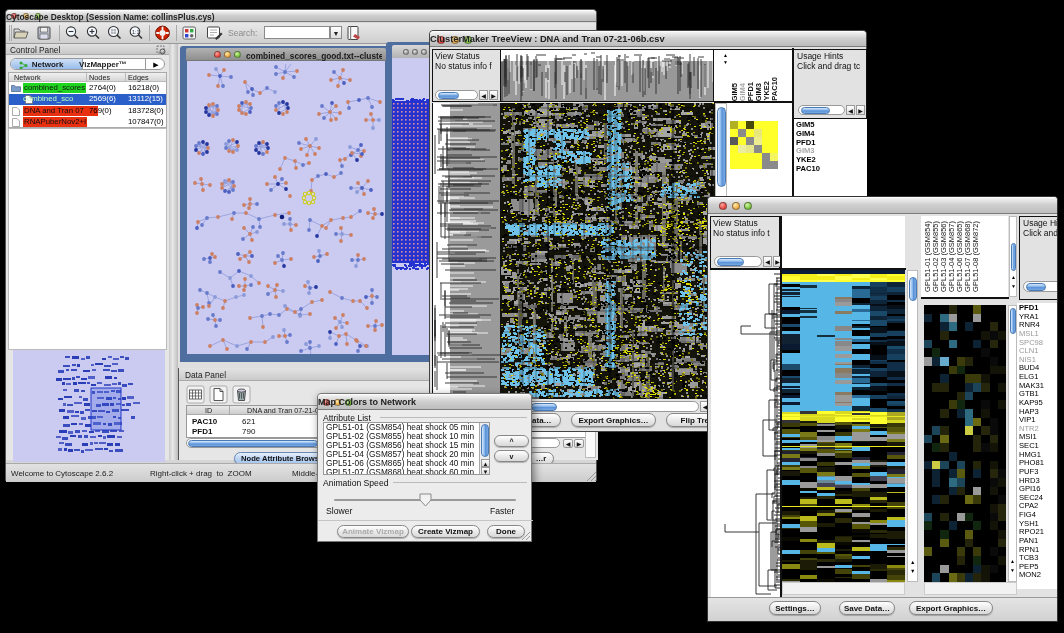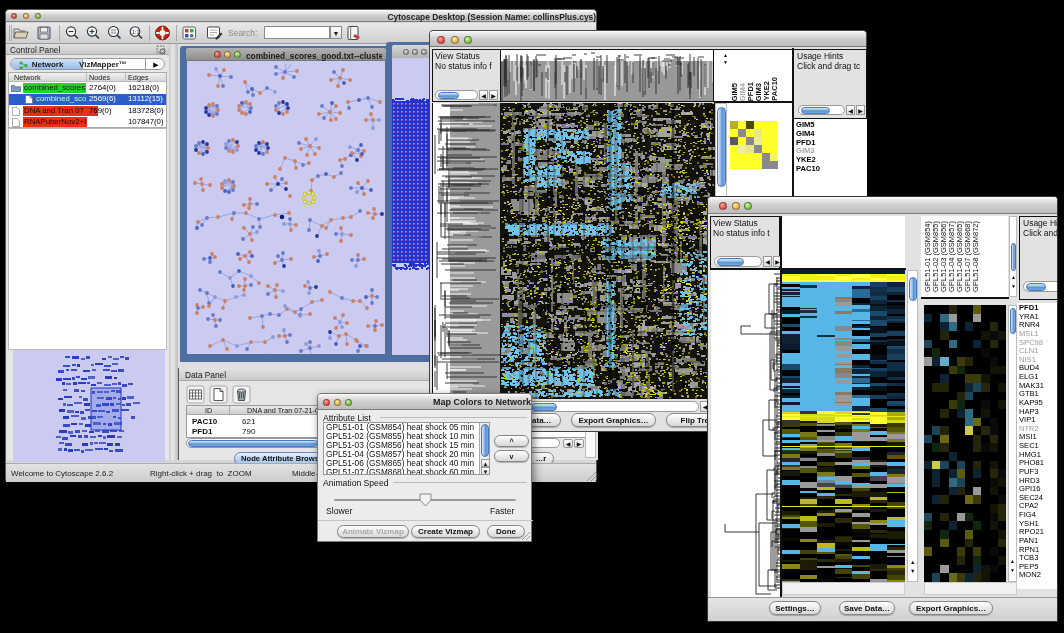--- a/index.html
+++ b/index.html
@@ -7,21 +7,21 @@
 .win { position:absolute; }
 .mactitle { position:absolute; left:0; right:0; top:0;
   background:linear-gradient(#f3f3f3, #cfcfcf 45%, #bdbdbd);
   border-bottom:1px solid #7c7c7c; border-top:1px solid #fdfdfd; }
 .lights { position:absolute; display:flex; }
 .light { border-radius:50%; margin-right:6px; border:0.5px solid rgba(60,60,60,.55); }
 .lr { background:radial-gradient(circle at 35% 30%, #ffa69e, #e4413a 70%); }
 .ly { background:radial-gradient(circle at 35% 30%, #ffeFAF, #f0a73c 70%); }
 .lg { background:radial-gradient(circle at 35% 30%, #d6f7a6, #71bf36 70%); }
 .lgray { background:radial-gradient(circle at 35% 30%, #e8e8e8, #9a9a9a 70%); }
-.ttext { position:absolute; width:100%; text-align:right; font-weight:bold; color:#222; }
+.ttext { position:absolute; width:100%; text-align:left; font-weight:bold; color:#222; }
 .panelbox { position:absolute; background:#e2e2e2; border:1px solid #111; }
 .ptext { position:absolute; font-size:8.5px; color:#111; white-space:nowrap; }
 .hscroll { position:absolute; background:#fff; border:1px solid #999; border-radius:6px; }
 .hthumb { position:absolute; top:0.5px; bottom:0.5px; border-radius:5px;
   background:linear-gradient(#d9eafc, #85b3e9 45%, #5a93d8 55%, #79a9e4);
   border:0.5px solid #4a7ab5; }
 .vthumb { position:absolute; border-radius:5px;
   background:linear-gradient(90deg,#d9eafc, #85b3e9 45%, #5a93d8 55%, #79a9e4);
   border:0.5px solid #4a7ab5; }
 .sbtn { position:absolute; background:linear-gradient(#fff,#dcdcdc); border:1px solid #9a9a9a;
@@ -153,21 +153,21 @@
           </svg>
         <span style="position:absolute;left:14px;top:0.5px;background:#20d520;padding:0 1px 1px 1px;color:#111;">combined_scores</span>
         <span style="position:absolute;left:80px;top:0.5px;">2764(0)</span>
         <span style="position:absolute;left:119px;top:0.5px;">16218(0)</span>
       </div>
       <div class="abs" style="left:0;top:20.5px;width:100%;height:11.5px;font-size:7.8px;background:#2a5fc9;color:#fff;">
         <svg class="abs" style="left:16px;top:1.5px;" width="8" height="9">
             <path d="M0.5 8.5 L0.5 0.5 L5 0.5 L7.5 3 L7.5 8.5 Z" fill="#fff" stroke="#666" stroke-width="0.7"></path>
             <path d="M5 0.5 L5 3 L7.5 3" fill="none" stroke="#666" stroke-width="0.7"></path>
           </svg>
-        <span style="position:absolute;left:27px;top:0.5px;color:#bfffbf;">combined_sco</span>
+        <span style="position:absolute;left:14px;top:0.5px;color:#bfffbf;">combined_sco</span>
         <span style="position:absolute;left:80px;top:0.5px;">2569(6)</span>
         <span style="position:absolute;left:119px;top:0.5px;">13112(15)</span>
       </div>
       <div class="abs" style="left:0;top:32px;width:100%;height:11.5px;font-size:7.8px;">
         <svg class="abs" style="left:3px;top:1.5px;" width="8" height="9">
             <path d="M0.5 8.5 L0.5 0.5 L5 0.5 L7.5 3 L7.5 8.5 Z" fill="#fff" stroke="#888" stroke-width="0.7"></path>
           </svg>
         <span style="position:absolute;left:14px;top:0.5px;background:#e83010;padding:0 14px 1px 1px;color:#111;">DNA and Tran 07</span>
         <span style="position:absolute;left:80px;top:0.5px;">769(0)</span>
         <span style="position:absolute;left:119px;top:0.5px;">183728(0)</span>
@@ -647,20 +647,21 @@
 
 </div>
 
 <div class="win" style="left:429px; top:30px; width:438px; height:402px; background:#e2e2e2; border:1px solid #444; border-radius:4px 4px 0 0;">
   <div class="mactitle" style="height:16px; border-radius:4px 4px 0 0;"></div>
   <div class="lights" style="left:7px; top:4.5px;">
       <div class="light lr" style="width:8px;height:8px;margin-right:5.5px;"></div>
       <div class="light ly" style="width:8px;height:8px;margin-right:5.5px;"></div>
       <div class="light lg" style="width:8px;height:8px;"></div>
     </div>
+  <div class="ttext" style="top:3px; font-size:9.3px;">ClusterMaker TreeView : DNA and Tran 07-21-06b.csv</div>
 
   <div class="panelbox" style="left:2px; top:18px; width:69px; height:53px;">
     <div class="ptext" style="left:2px; top:1px;">View Status</div>
     <div class="ptext" style="left:2px; top:11px;">No status info f</div>
     <div class="hscroll" style="left:2px; top:40px; width:43px; height:10px;">
         <div class="hthumb" style="left:2px; width:21px;"></div>
       </div>
     <div class="sbtn" style="left:46px; top:40px; width:9px; height:10px; line-height:10px;">◀</div>
     <div class="sbtn" style="left:56px; top:40px; width:9px; height:10px; line-height:10px;">▶</div>
   </div>

